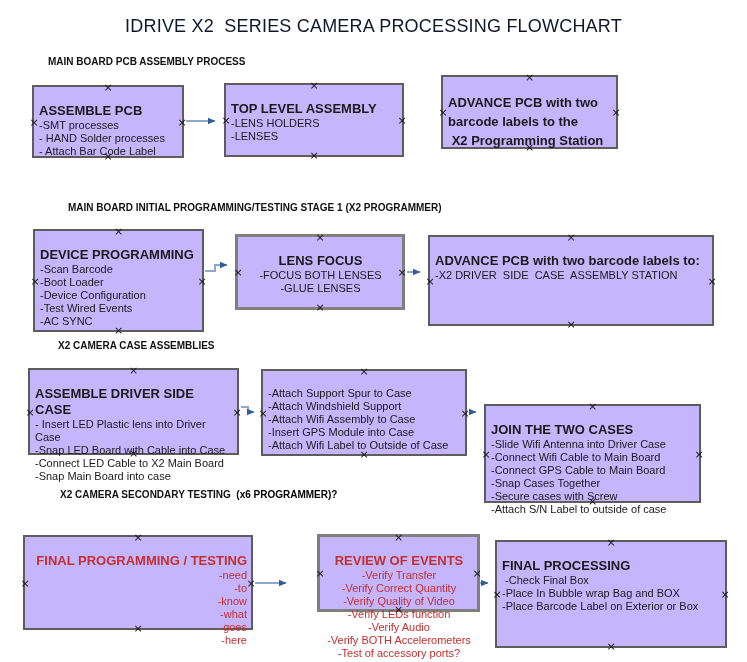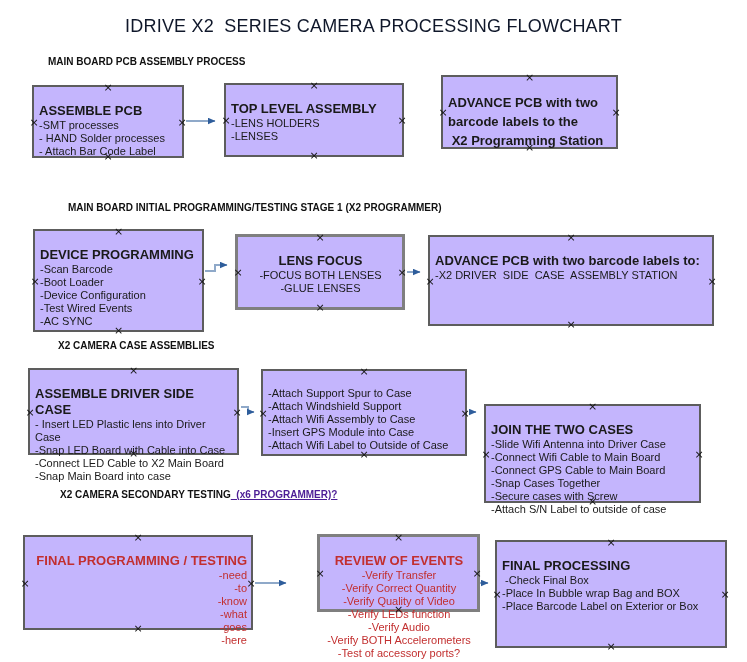--- a/index.html
+++ b/index.html
@@ -7,21 +7,21 @@
     position:relative;width:747px;height:662px;background:#ffffff;
     font-family:"Liberation Sans",sans-serif;color:#1a1a1a;overflow:hidden;
   }
   .main-title{
     position:absolute;left:0;top:16px;width:747px;text-align:center;
     font-size:18px;font-weight:normal;letter-spacing:.2px;white-space:pre-wrap;color:#0f172a;
   }
   .shead{
     position:absolute;font-size:10px;font-weight:bold;white-space:pre-wrap;color:#111;padding-left:27px;
   }
-  .shead .red{color:#4c1d95;text-decoration:underline;}
+  .shead .red{color:#000000;}
   .arrows{position:absolute;left:0;top:0;width:747px;height:662px;}
   .box{
     position:absolute;background:#c4b5fd;border:2px solid #5d5d5d;
     box-sizing:border-box;padding:16px 4px 0 5px;overflow:visible;
   }
   .box.thick{border:3px solid #7f7f7f;text-align:center;}
   .box.red .bt,.box.red .it{color:#c22f2f;}
   .bt{font-size:13px;font-weight:bold;line-height:16px;white-space:pre-wrap;}
   .it{font-size:11px;line-height:13px;white-space:pre-wrap;}
   .box.big .bt{line-height:19px;}

